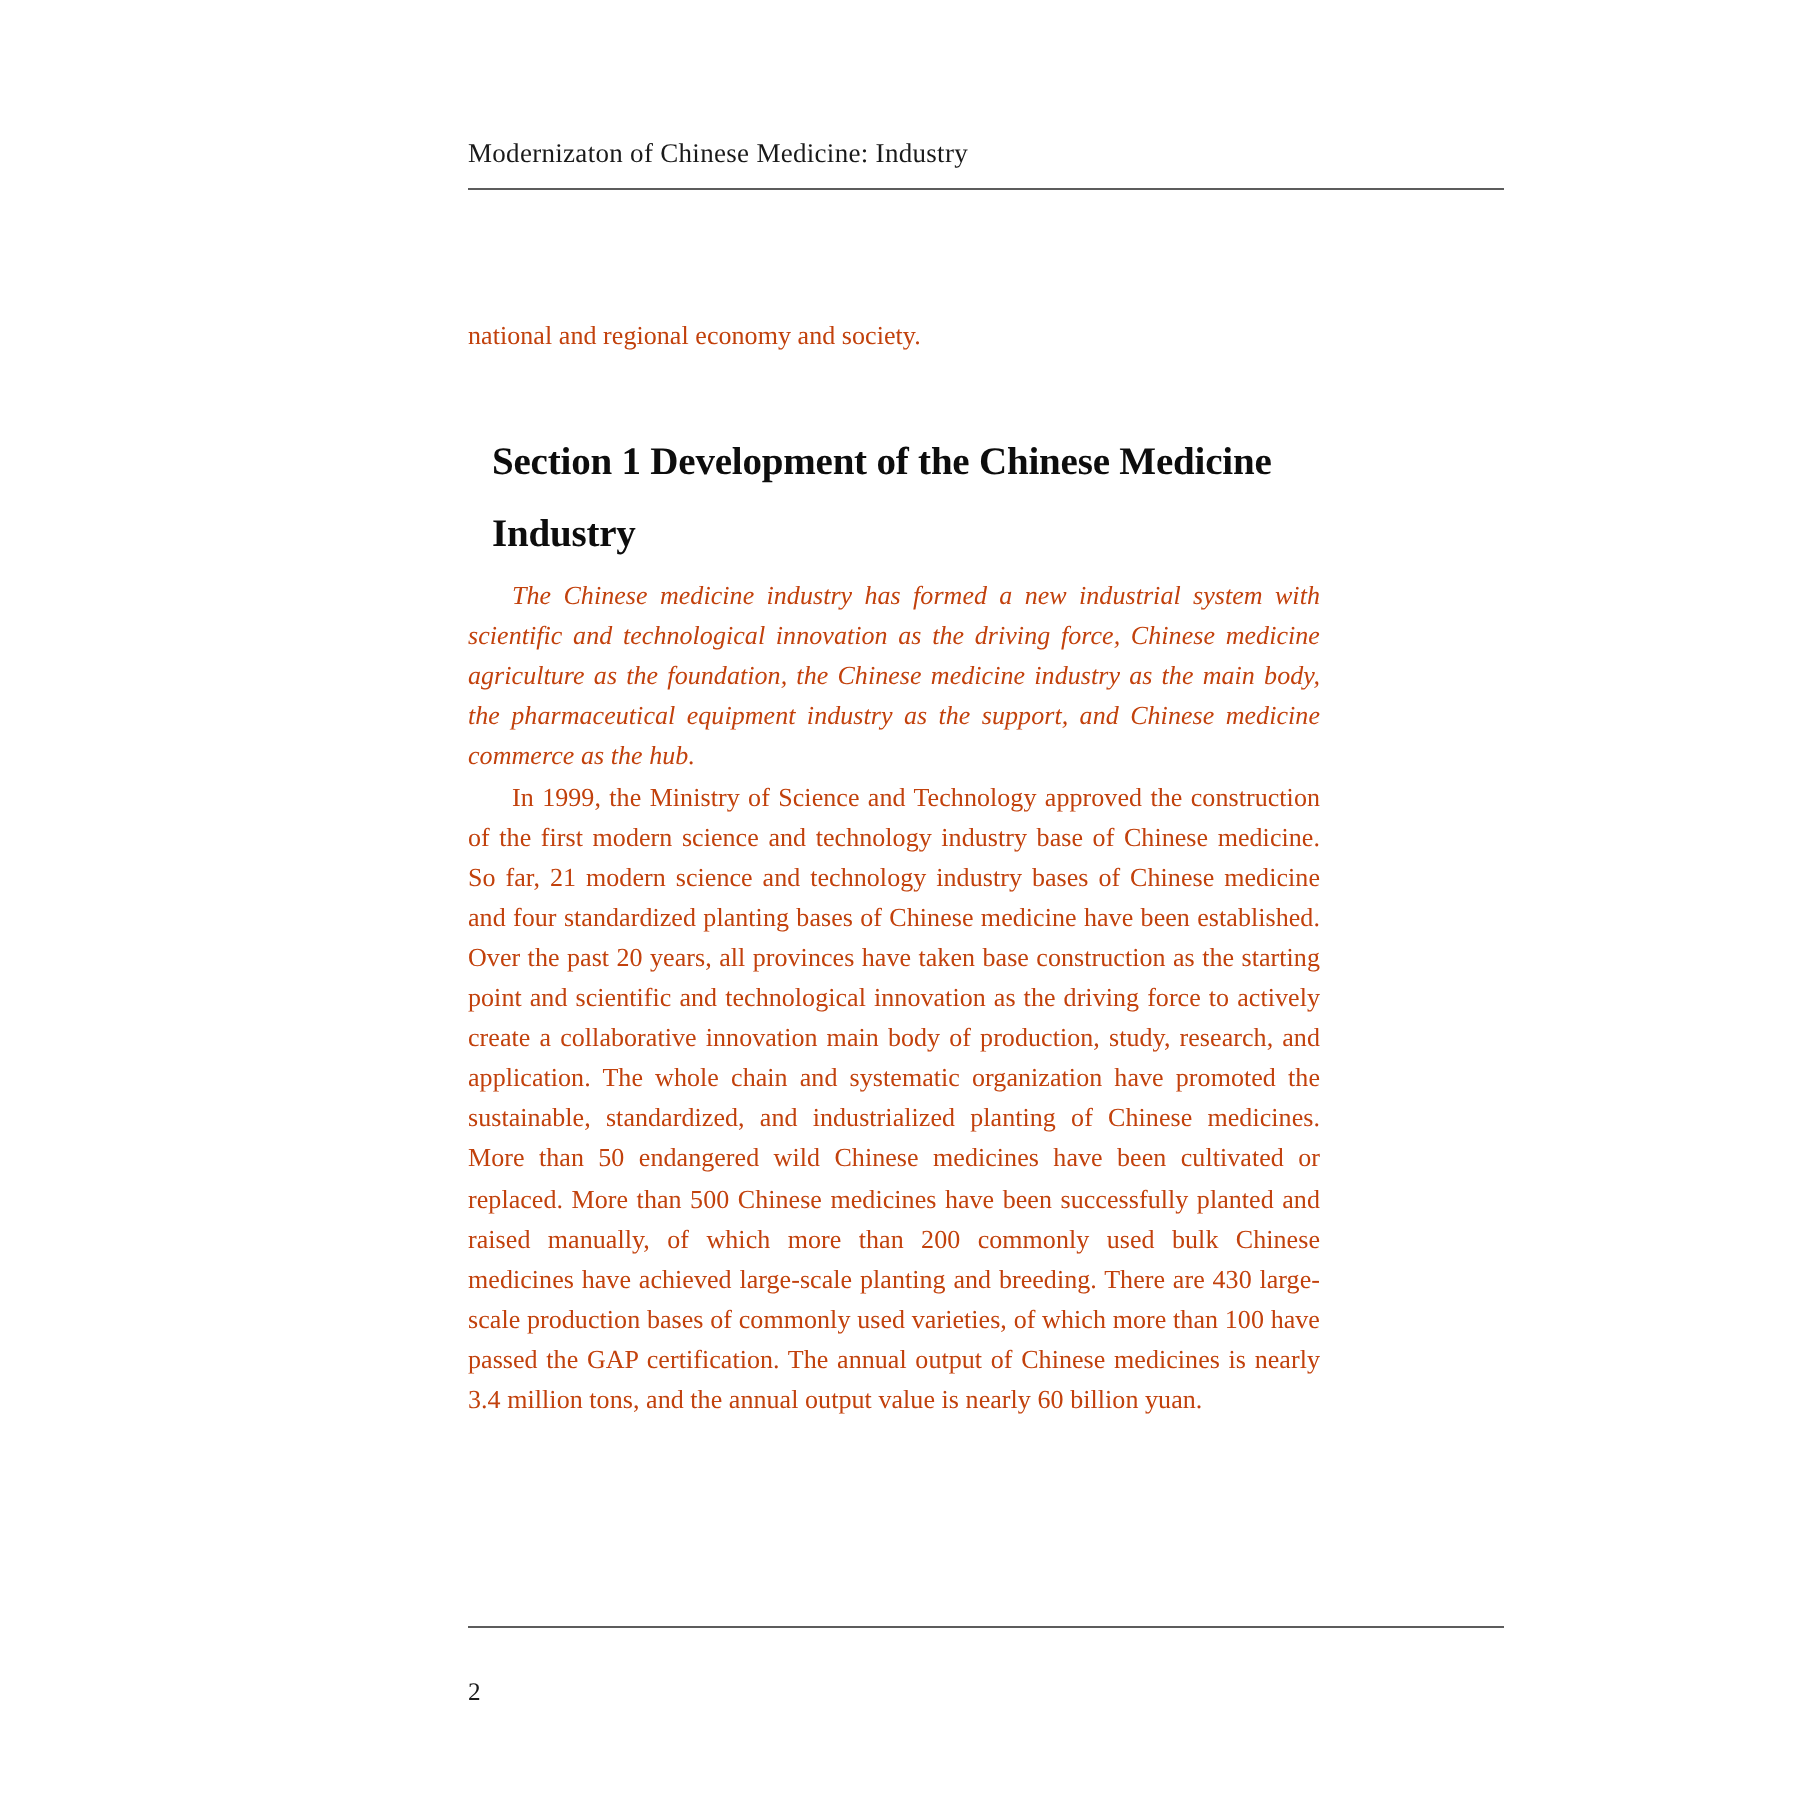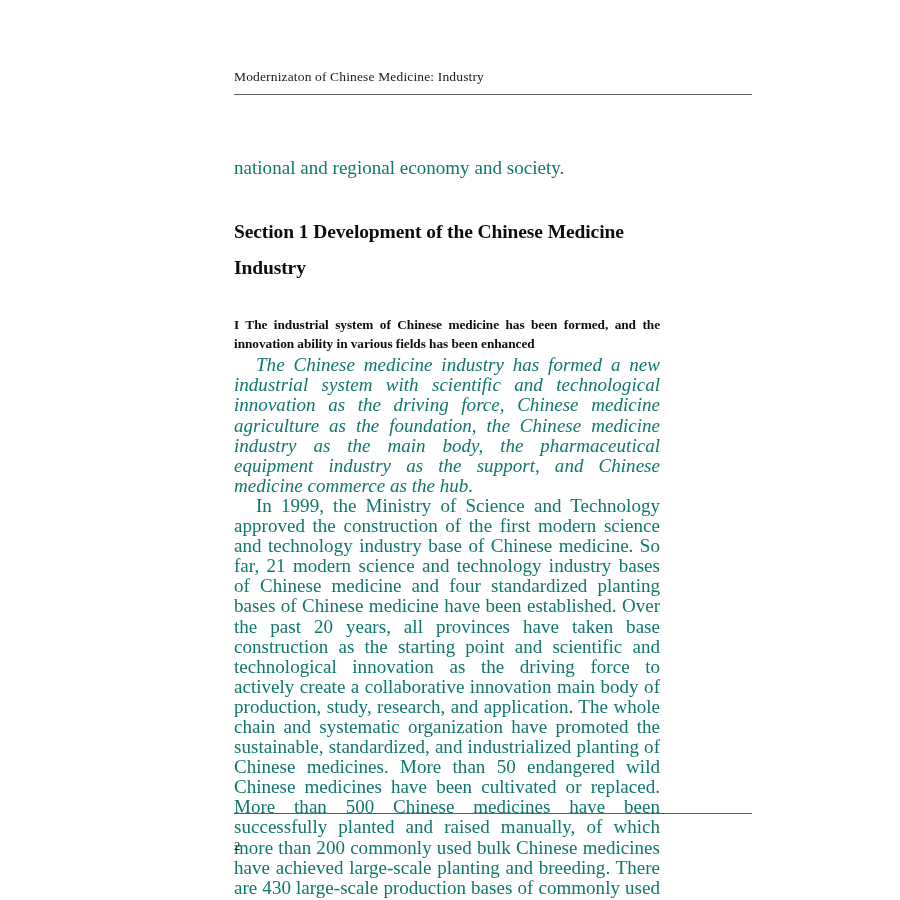--- a/index.html
+++ b/index.html
@@ -58,40 +58,40 @@
 
   
   .column {
     position: absolute;
     left: 234px;
     top: 158px;
     width: 426px;
   }
 
   .body-par {
-    font-size: 19px;
+    font-size: 13px;
     line-height: 20.1px;
     text-align: justify;
     text-justify: inter-word;
     margin: 0;
-    color: #0f766e;
+    color: #c2410c;
     letter-spacing: 0.03px;
   }
   .body-par.indent {
     text-indent: 22px;
   }
   .gap-before {
     margin-top: 20px;
   }
 
   .section-title {
     font-size: 19.5px;
     line-height: 36px;
     font-weight: bold;
-    margin: 36px 0 0 0;
+    margin: 36px 0 0 12px;
     color: #0d0d0d;
     letter-spacing: -0.1px;
   }
 
   .subhead {
     font-size: 13.3px;
     line-height: 18.6px;
     font-weight: bold;
     margin: 30px 0 0 0;
     text-align: justify;
@@ -124,21 +124,20 @@
   </div>
 
   <hr class="rule rule-top">
 
   <div class="column">
 
     <p class="body-par">national and regional economy and society.</p>
 
     <h1 class="section-title">Section 1 Development of the Chinese Medicine Industry</h1>
 
-    <p class="subhead">I The industrial system of Chinese medicine has been formed, and the innovation ability in various fields has been enhanced</p>
 
     <p class="body-par indent lead-after-subhead">The Chinese medicine industry has formed a new industrial system with scientific and technological innovation as the driving force, Chinese medicine agriculture as the foundation, the Chinese medicine industry as the main body, the pharmaceutical equipment industry as the support, and Chinese medicine commerce as the hub.</p>
 
 
     <p class="body-par indent">In 1999, the Ministry of Science and Technology approved the construction of the first modern science and technology industry base of Chinese medicine. So far, 21 modern science and technology industry bases of Chinese medicine and four standardized planting bases of Chinese medicine have been established. Over the past 20 years, all provinces have taken base construction as the starting point and scientific and technological innovation as the driving force to actively create a collaborative innovation main body of production, study, research, and application. The whole chain and systematic organization have promoted the sustainable, standardized, and industrialized planting of Chinese medicines. More than 50 endangered wild Chinese medicines have been cultivated or replaced. More than 500 Chinese medicines have been successfully planted and raised manually, of which more than 200 commonly used bulk Chinese medicines have achieved large-scale planting and breeding. There are 430 large-scale production bases of commonly used varieties, of which more than 100 have passed the GAP certification. The annual output of Chinese medicines is nearly 3.4 million tons, and the annual output value is nearly 60 billion yuan.</p>
 
   </div>
 
   <hr class="rule rule-bottom">
 

